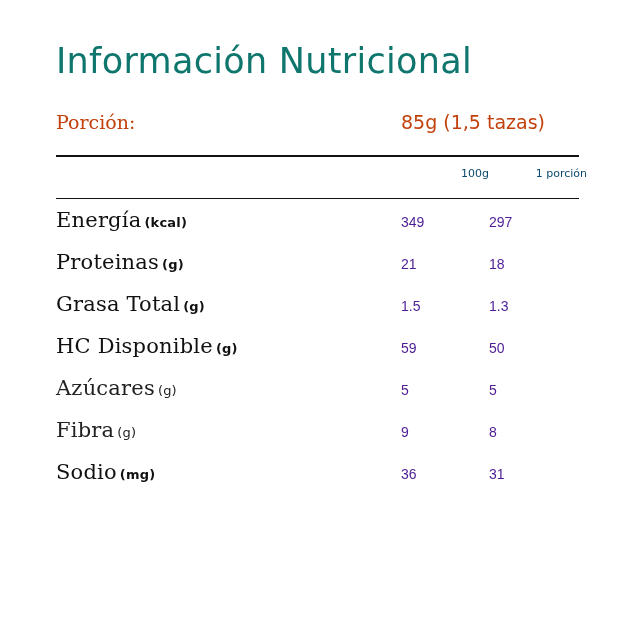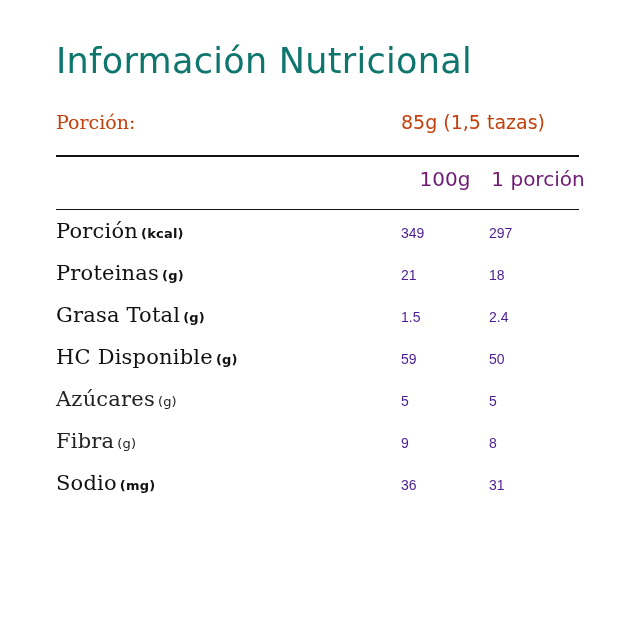--- a/index.html
+++ b/index.html
@@ -62,24 +62,24 @@
     border-top: 1.5px solid #111111;
     margin-top: 6px;
   }
   .nutri-table {
     width: 100%;
     border-collapse: collapse;
     margin-left: 4px;
   }
   .nutri-table th {
     font-weight: 400;
-    text-align: center;
-    font-size: 20px;
-    font-family: "DejaVu Sans", sans-serif;
-    color: #701a75;
+    text-align: right;
+    font-size: 11px;
+    font-family: "DejaVu Sans", sans-serif;
+    color: #0c4a6e;
     padding: 10px 0 12px 0;
   }
   .col-name { width: 345px; }
   .col-100 { width: 88px; }
   .col-por { width: auto; }
   .nutri-table td {
     padding: 9px 0 9px 0;
     vertical-align: baseline;
   }
   .nutrient-name {
@@ -139,38 +139,38 @@
       </tr>
     </thead>
   </table>
 
   <hr class="rule thin">
 
   <table class="nutri-table">
     <tbody>
       <tr>
         <td class="col-name">
-          <span class="nutrient-name"><span>Porción</span><span class="unit">(kcal)</span></span>
+          <span class="nutrient-name"><span>Energía</span><span class="unit">(kcal)</span></span>
         </td>
         <td class="col-100 val">349</td>
         <td class="col-por val">297</td>
       </tr>
       <tr>
         <td class="col-name">
           <span class="nutrient-name"><span>Proteinas</span><span class="unit">(g)</span></span>
         </td>
         <td class="col-100 val">21</td>
         <td class="col-por val">18</td>
       </tr>
       <tr>
         <td class="col-name">
           <span class="nutrient-name"><span>Grasa Total</span><span class="unit">(g)</span></span>
         </td>
         <td class="col-100 val">1.5</td>
-        <td class="col-por val">2.4</td>
+        <td class="col-por val">1.3</td>
       </tr>
       <tr>
         <td class="col-name">
           <span class="nutrient-name"><span>HC Disponible</span><span class="unit">(g)</span></span>
         </td>
         <td class="col-100 val">59</td>
         <td class="col-por val">50</td>
       </tr>
       <tr>
         <td class="col-name">

